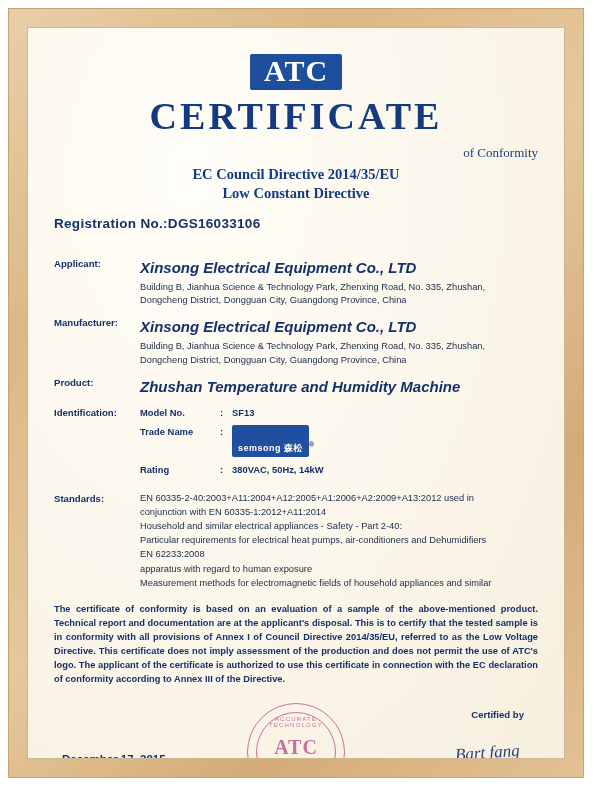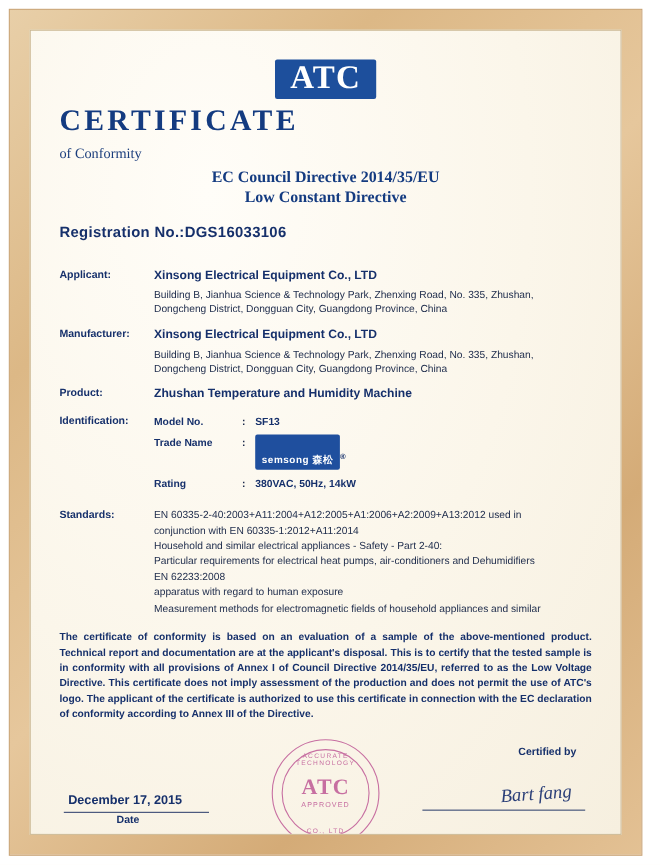--- a/index.html
+++ b/index.html
@@ -57,30 +57,30 @@
     color: #ffffff;
     font-family: "Liberation Serif", serif;
     font-weight: bold;
     font-size: 30px;
     letter-spacing: 1px;
     padding: 1px 14px 3px 14px;
     line-height: 1.05;
     border-radius: 2px;
   }
   .cert-title {
-    text-align: left;
-    font-family: "Liberation Serif", serif;
-    font-size: 27px;
+    text-align: center;
+    font-family: "Liberation Serif", serif;
+    font-size: 38px;
     letter-spacing: 3px;
     color: #143b80;
     font-weight: bold;
     margin-top: 4px;
   }
   .of-conformity {
-    text-align: left;
+    text-align: right;
     font-family: "Liberation Serif", serif;
     font-size: 13px;
     color: #1a3d7c;
     margin-top: 7px;
   }
   .directive-line {
     text-align: center;
     font-family: "Liberation Serif", serif;
     font-size: 14.5px;
     font-weight: bold;
@@ -119,22 +119,23 @@
     flex: 0 0 86px;
     font-weight: bold;
     font-size: 9.6px;
     color: #16306b;
   }
   .row-body {
     flex: 1 1 auto;
   }
   .row-strong {
     font-weight: bold;
-    font-size: 11px;
-    color: #16306b;
+    font-size: 15px;
+    color: #16306b;
+    font-style: italic;
   }
   .row-text {
     margin-top: 3px;
     color: #1c2a4a;
   }
 
   
   .ident-table {
     width: 100%;
     border-collapse: collapse;

